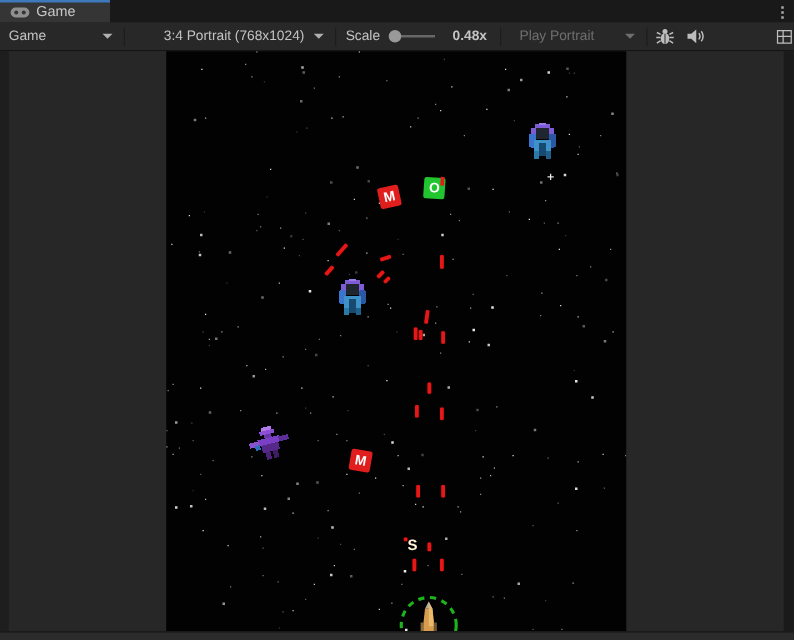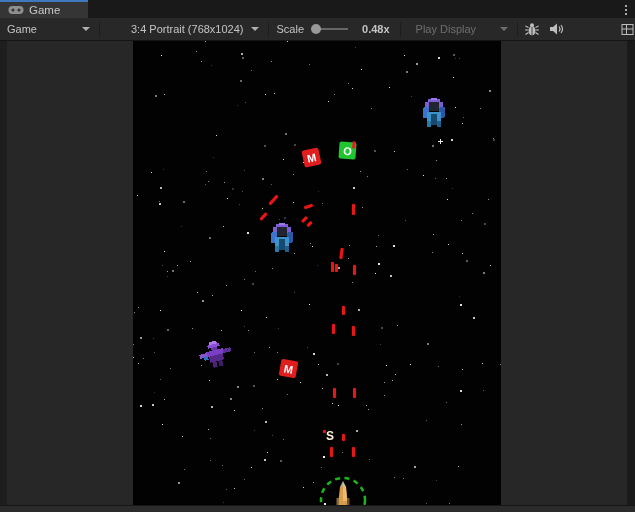--- a/index.html
+++ b/index.html
@@ -101,21 +101,21 @@
     <div class="scale-group">
       <span>Scale</span>
       <div class="scale-slider">
         <div class="scale-track"></div>
         <div class="scale-thumb"></div>
       </div>
       <span class="scale-value">0.48x</span>
     </div>
     <div class="sep"></div>
     <div class="dd dd-playfocused">
-      <span>Play Display</span>
+      <span>Play Portrait</span>
       <span class="arrow dim"></span>
     </div>
     <div class="sep"></div>
     <div class="tbtn">
       <span style="display:flex">
         <svg width="16" height="15" viewBox="0 0 16 15">
           <g stroke="#bdbdbd" stroke-width="1.2" fill="none">
             <path d="M4.5 5.5 L1.5 4 M4.5 8 H1 M4.5 10.5 L1.5 12.5 M11.5 5.5 L14.5 4 M11.5 8 H15 M11.5 10.5 L14.5 12.5"></path>
           </g>
           <circle cx="8" cy="3.2" r="2" fill="#bdbdbd"></circle>

